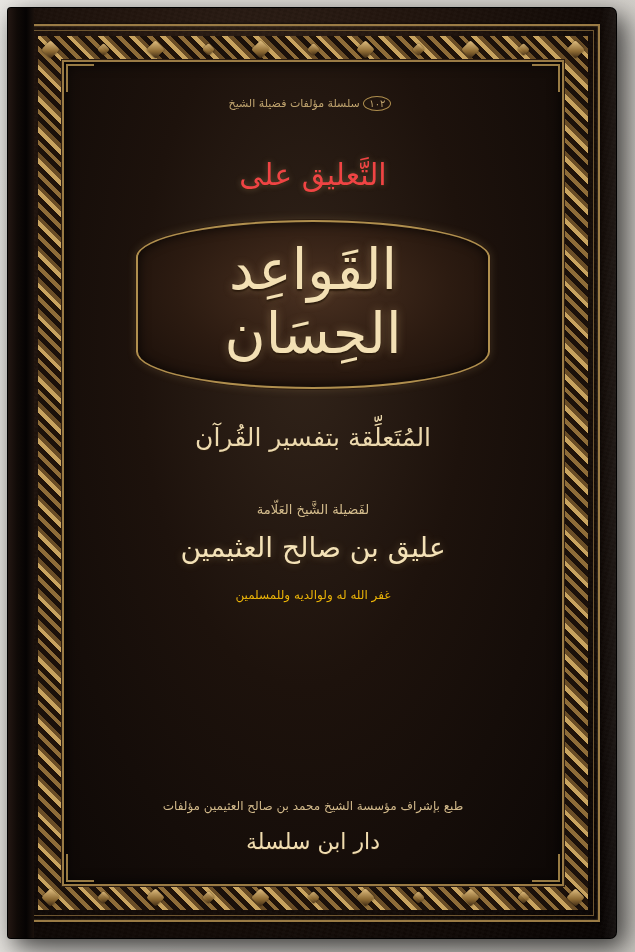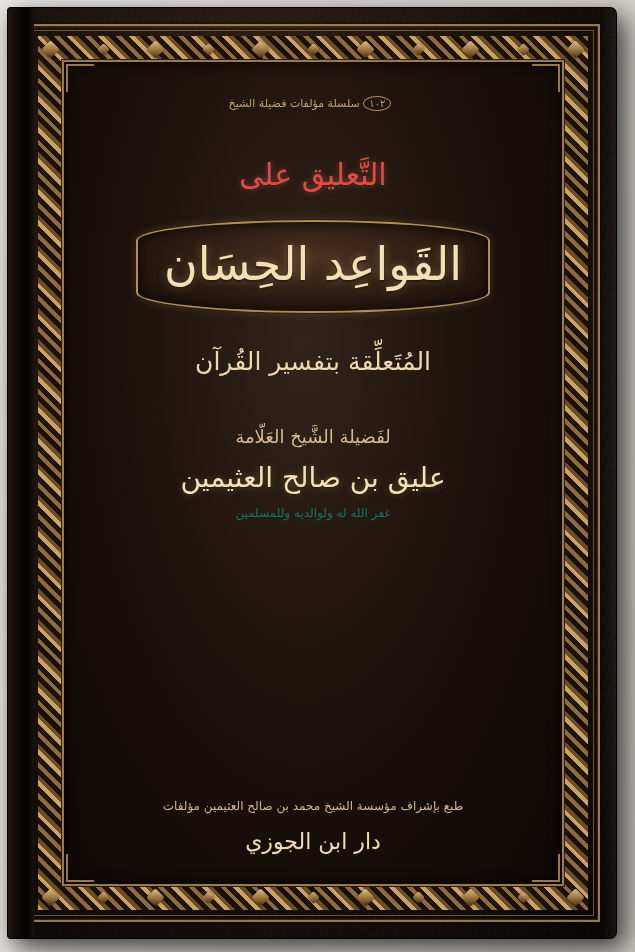--- a/index.html
+++ b/index.html
@@ -185,48 +185,48 @@
     padding: 16px 10px 20px;
     background: radial-gradient(ellipse at 50% 40%, #4a3121 0%, #2c1b11 55%, #170d08 100%);
     border: 2px solid #b08f4e;
     border-radius: 50% / 22%;
     box-shadow:
       0 0 0 1px #2a1b10,
       0 0 12px rgba(0,0,0,.8) inset,
       0 0 10px rgba(214,176,112,.22);
   }
   .cartouche .main-title {
-    font-size: 46px;
+    font-size: 56px;
     line-height: 1.15;
     color: #f3e0b4;
     text-shadow: 0 2px 2px #2a1a0c, 0 0 10px rgba(240,210,150,.35);
   }
 
   .subtitle {
     margin-top: 34px;
     font-size: 25px;
     color: #ecd9ae;
     text-shadow: 0 1px 0 #2e1f10;
   }
 
   .author-pre {
     margin-top: 50px;
-    font-size: 18px;
+    font-size: 13px;
     color: #d5bd8d;
   }
   .author {
     margin-top: 14px;
     font-size: 28px;
     color: #f4e2b7;
     text-shadow: 0 1px 0 #2e1f10, 0 0 8px rgba(230,195,130,.3);
   }
   .author-post {
-    margin-top: 12px;
+    margin-top: 24px;
     font-size: 12px;
-    color: #0f766e;
+    color: #eab308;
   }
 
   .publisher-note {
     margin-top: auto;
     font-size: 12px;
     color: #d3ba8b;
   }
   .publisher {
     margin-top: 16px;
     margin-bottom: 26px;
@@ -308,19 +308,19 @@
         <div class="main-title arabic">القَواعِد الحِسَان</div>
       </div>
 
       <div class="subtitle arabic">المُتَعلِّقة بتفسير القُرآن</div>
 
       <div class="author-pre arabic">لفَضيلة الشَّيخ العَلّامة</div>
       <div class="author arabic">عليق بن صالح العثيمين</div>
       <div class="author-post arabic">غفر الله له ولوالديه وللمسلمين</div>
 
       <div class="publisher-note arabic">طبع بإشراف مؤسسة الشيخ محمد بن صالح العثيمين مؤلفات</div>
-      <div class="publisher arabic">دار ابن الجوزي</div>
+      <div class="publisher arabic">دار ابن سلسلة</div>
     </div>
 
     <div class="spine"></div>
     <div class="edge-glow"></div>
   </div>
 </div>
 
 </body></html>

